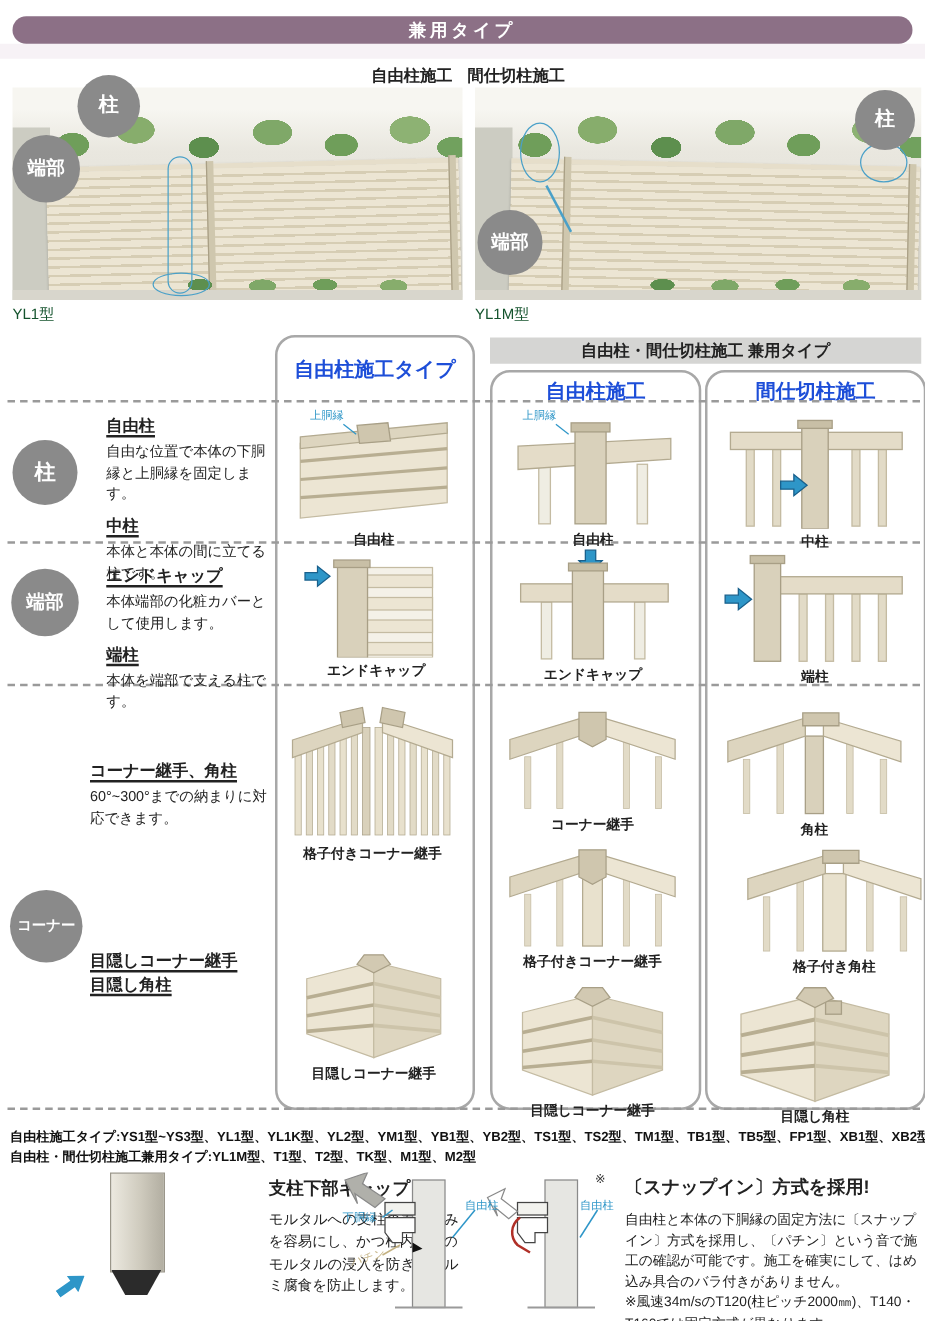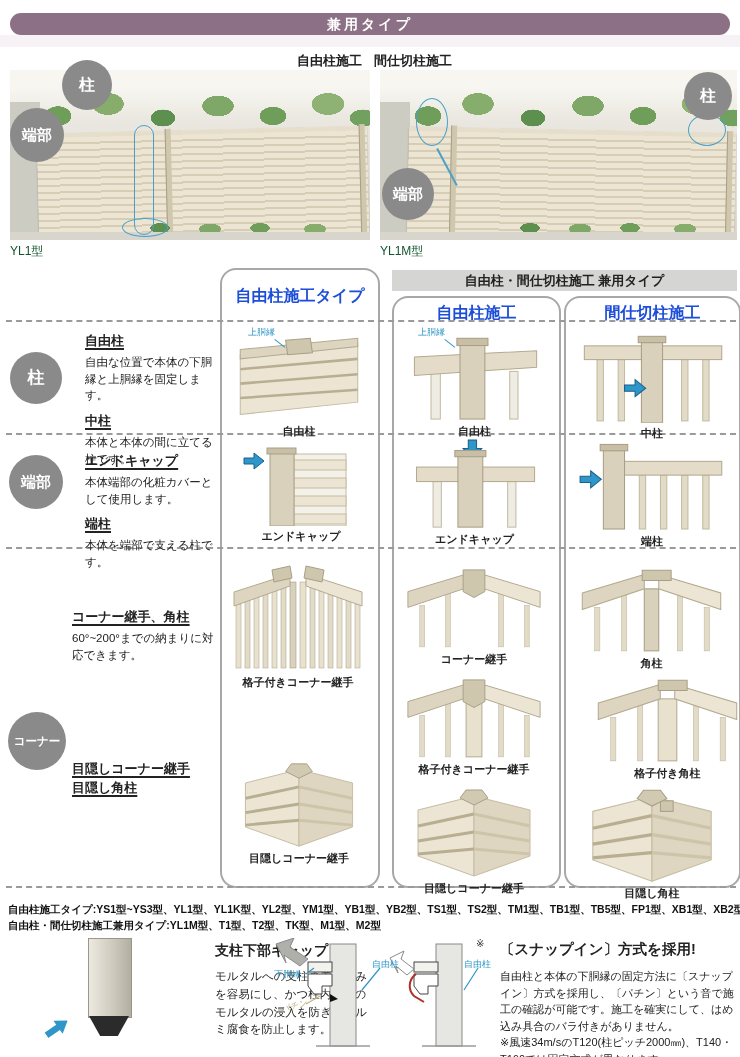--- a/index.html
+++ b/index.html
@@ -188,21 +188,21 @@
     <p class="d-text">本体と本体の間に立てる柱です。</p>
   </div>
   <div class="desc desc-r2">
     <p class="d-head">エンドキャップ</p>
     <p class="d-text">本体端部の化粧カバーとして使用します。</p>
     <p class="d-head">端柱</p>
     <p class="d-text">本体を端部で支える柱です。</p>
   </div>
   <div class="desc desc-r3a">
     <p class="d-head">コーナー継手、角柱</p>
-    <p class="d-text">60°~200°までの納まりに対応できます。</p>
+    <p class="d-text">60°~300°までの納まりに対応できます。</p>
   </div>
   <div class="desc desc-r3b">
     <p class="d-head" style="margin-bottom:1px">目隠しコーナー継手</p>
     <p class="d-head">目隠し角柱</p>
   </div>
 
   <div class="cell" style="left:232px;top:330px;width:134px;">
     <div class="ill-wrap">
       <span class="blue-lbl">上胴縁</span>
       <svg viewBox="0 0 130 88">

